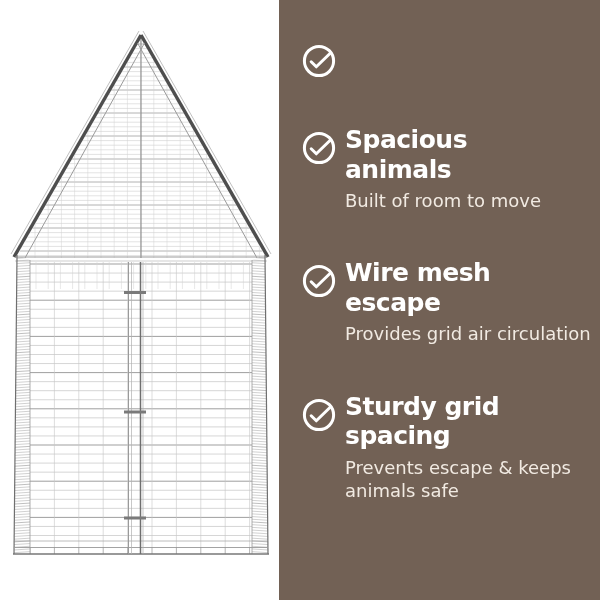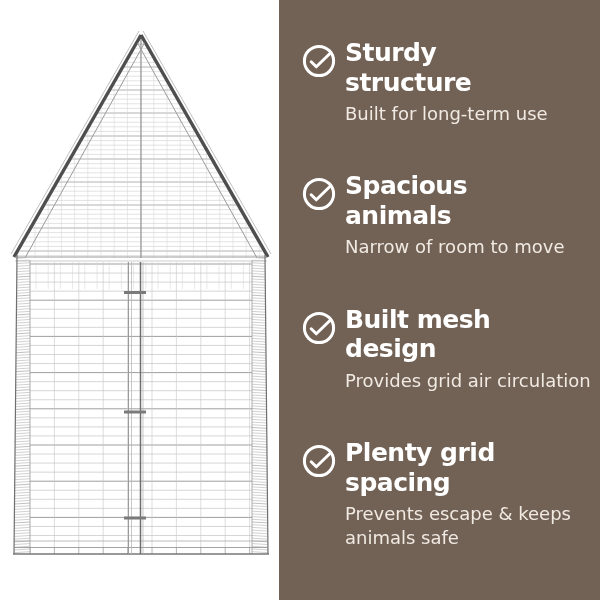--- a/index.html
+++ b/index.html
@@ -475,59 +475,55 @@
 
   <div class="features-panel">
 
     <div class="feature">
       <span class="check-icon">
         <svg viewBox="0 0 36 36">
             <circle cx="18" cy="18" r="14.6"></circle>
             <path d="M10.2 18.8 L15.3 23.8 L29.2 10.2"></path>
           </svg>
       </span>
-      <div class="feature-texts">
-        <div class="feature-title">Sturdy structure</div>
-        <div class="feature-subtitle">Built for long-term use</div>
-      </div>
     </div>
 
     <div class="feature">
       <span class="check-icon">
         <svg viewBox="0 0 36 36">
             <circle cx="18" cy="18" r="14.6"></circle>
             <path d="M10.2 18.8 L15.3 23.8 L29.2 10.2"></path>
           </svg>
       </span>
       <div class="feature-texts">
         <div class="feature-title">Spacious animals</div>
-        <div class="feature-subtitle">Narrow of room to move</div>
+        <div class="feature-subtitle">Built of room to move</div>
       </div>
     </div>
 
     <div class="feature">
       <span class="check-icon">
         <svg viewBox="0 0 36 36">
             <circle cx="18" cy="18" r="14.6"></circle>
             <path d="M10.2 18.8 L15.3 23.8 L29.2 10.2"></path>
           </svg>
       </span>
       <div class="feature-texts">
-        <div class="feature-title">Built mesh design</div>
+        <div class="feature-title">Wire mesh escape</div>
         <div class="feature-subtitle">Provides grid air circulation</div>
       </div>
     </div>
 
     <div class="feature">
       <span class="check-icon">
         <svg viewBox="0 0 36 36">
             <circle cx="18" cy="18" r="14.6"></circle>
             <path d="M10.2 18.8 L15.3 23.8 L29.2 10.2"></path>
           </svg>
       </span>
       <div class="feature-texts">
-        <div class="feature-title">Plenty grid spacing</div>
+        <div class="feature-title">Sturdy grid spacing</div>
         <div class="feature-subtitle">Prevents escape &amp; keeps animals safe</div>
       </div>
     </div>
 
   </div>
 </div>
 
 </body></html>

